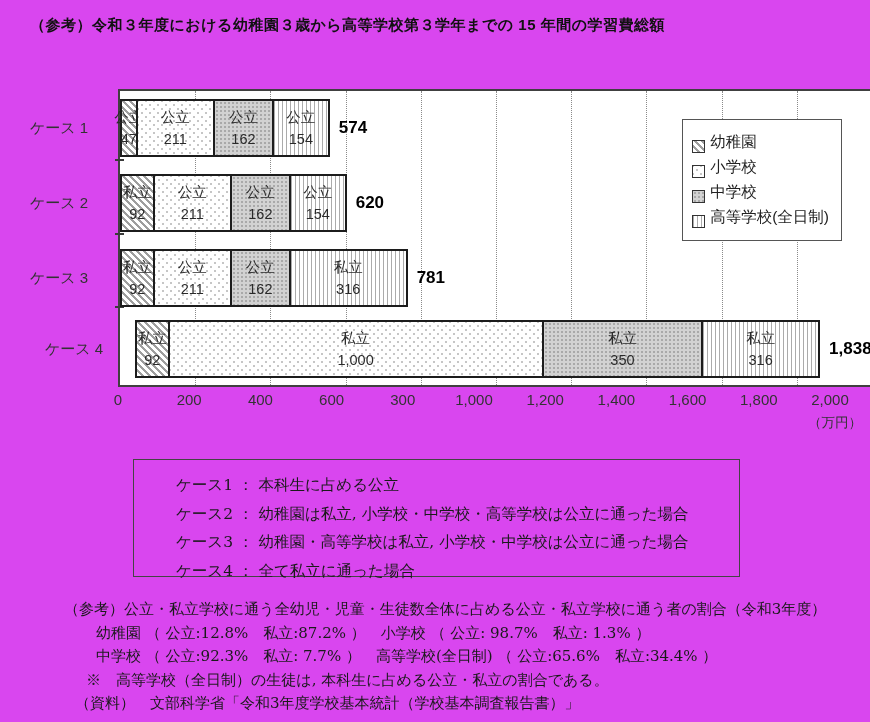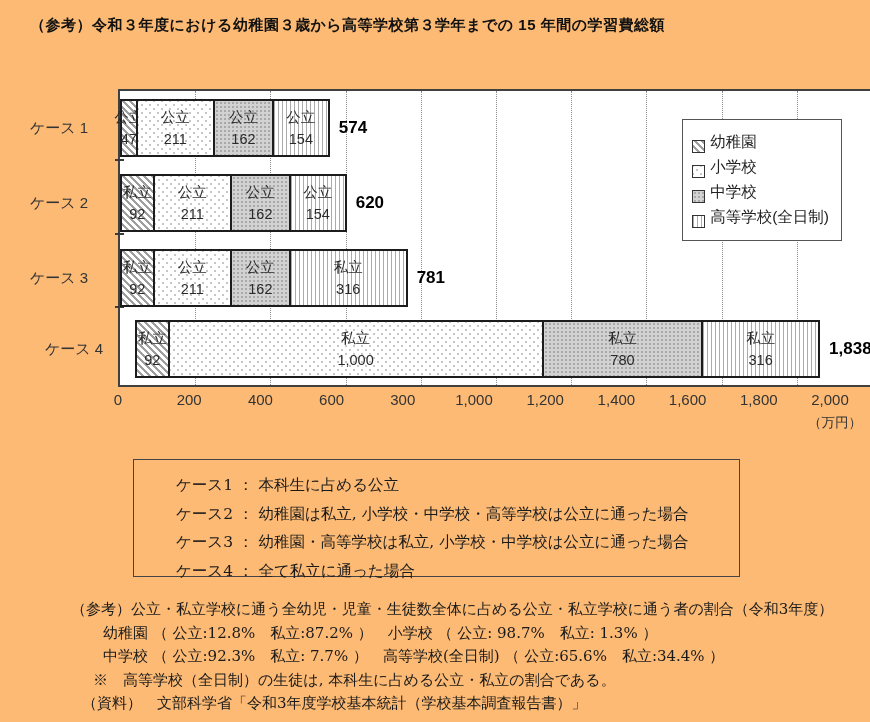--- a/index.html
+++ b/index.html
@@ -1,16 +1,16 @@
 <!DOCTYPE html>
 <html><head>
 <meta charset="utf-8">
 <style>
   html,body{margin:0;padding:0;background:#ffffff;}
-  .page{position:relative;width:870px;height:722px;background:#fdba74;overflow:hidden;
+  .page{position:relative;width:870px;height:722px;background:#d946ef;overflow:hidden;
         font-family:"Liberation Sans","DejaVu Sans",sans-serif;color:#1a1a1a;}
 
   
   .title{position:absolute;left:30px;top:16px;font-size:15px;font-weight:bold;
          letter-spacing:0.5px;color:#111;}
 
   
   .plot{position:absolute;left:118px;top:89px;width:712px;height:294px;
         border:2px solid #404040;background:#fff;padding-left:40px;}
   .gridline{position:absolute;top:0;bottom:0;width:0;border-left:1px dotted #8a8a8a;z-index:0;}
@@ -47,21 +47,21 @@
   .xtick{position:absolute;transform:translateX(-50%);font-size:15px;color:#333;white-space:nowrap;}
   .unit{position:absolute;left:808px;top:414px;font-size:13.5px;color:#333;}
 
   
   .case-box{position:absolute;left:133px;top:459px;width:607px;height:118px;box-sizing:border-box;
             border:1.5px solid #444;padding:11px 0 0 42px;
             font-family:"DejaVu Serif","Liberation Serif",serif;font-size:15.5px;color:#1a1a1a;}
   .case-line{line-height:28.5px;white-space:nowrap;}
 
   
-  .notes{position:absolute;left:71px;top:598px;font-family:"DejaVu Serif","Liberation Serif",serif;
+  .notes{position:absolute;left:64px;top:598px;font-family:"DejaVu Serif","Liberation Serif",serif;
          font-size:15px;color:#1a1a1a;}
   .note-line{line-height:23.5px;white-space:nowrap;}
   .note-line:nth-child(2),.note-line:nth-child(3){margin-left:32px;}
   .note-line:nth-child(4){margin-left:22px;}
   .note-line:nth-child(5){margin-left:11px;}
 </style>
 </head>
 <body>
 
 <div class="page">
@@ -146,21 +146,21 @@
         <div class="segment pat0" style="width: 4.6%;">
           <span class="seg-txt">私立</span>
           <span class="seg-txt">92</span>
         </div>
         <div class="segment pat1" style="width: 50%;">
           <span class="seg-txt">私立</span>
           <span class="seg-txt">1,000</span>
         </div>
         <div class="segment pat2" style="width: 21.5%;">
           <span class="seg-txt">私立</span>
-          <span class="seg-txt">780</span>
+          <span class="seg-txt">350</span>
         </div>
         <div class="segment pat3" style="width: 15.8%;">
           <span class="seg-txt">私立</span>
           <span class="seg-txt">316</span>
         </div>
         <div class="total">1,838</div>
       </div>
       <div class="legend">
         <div class="legend-item">
           <div class="swatch pat0"></div>

